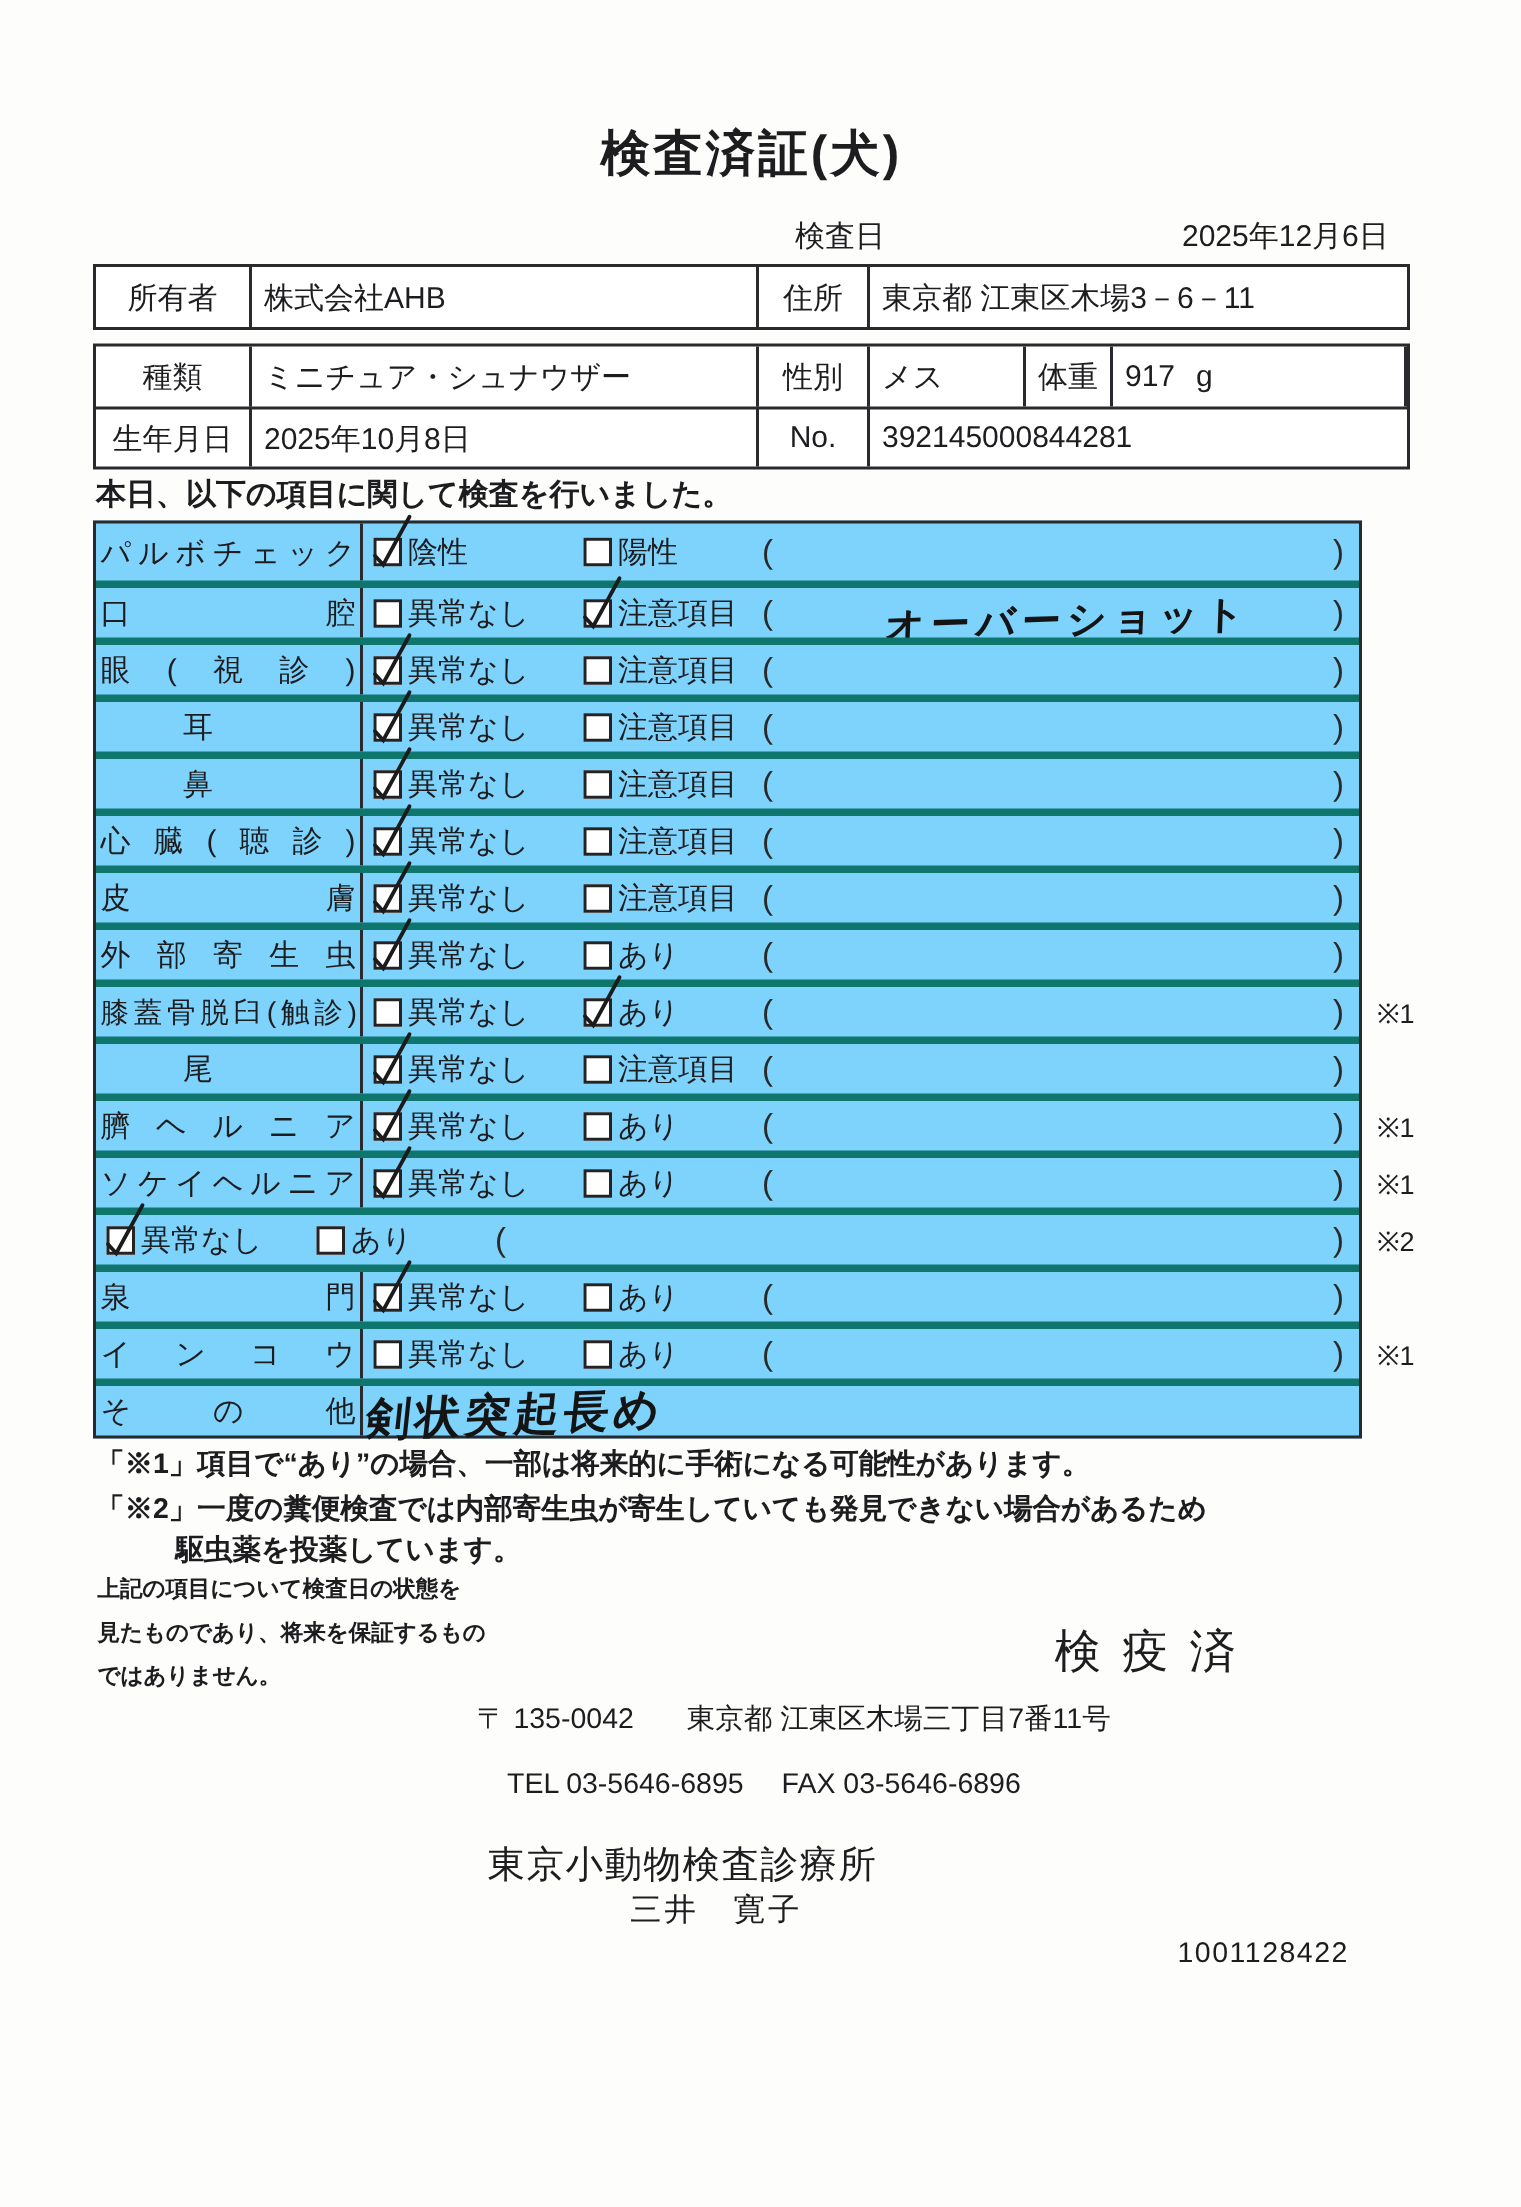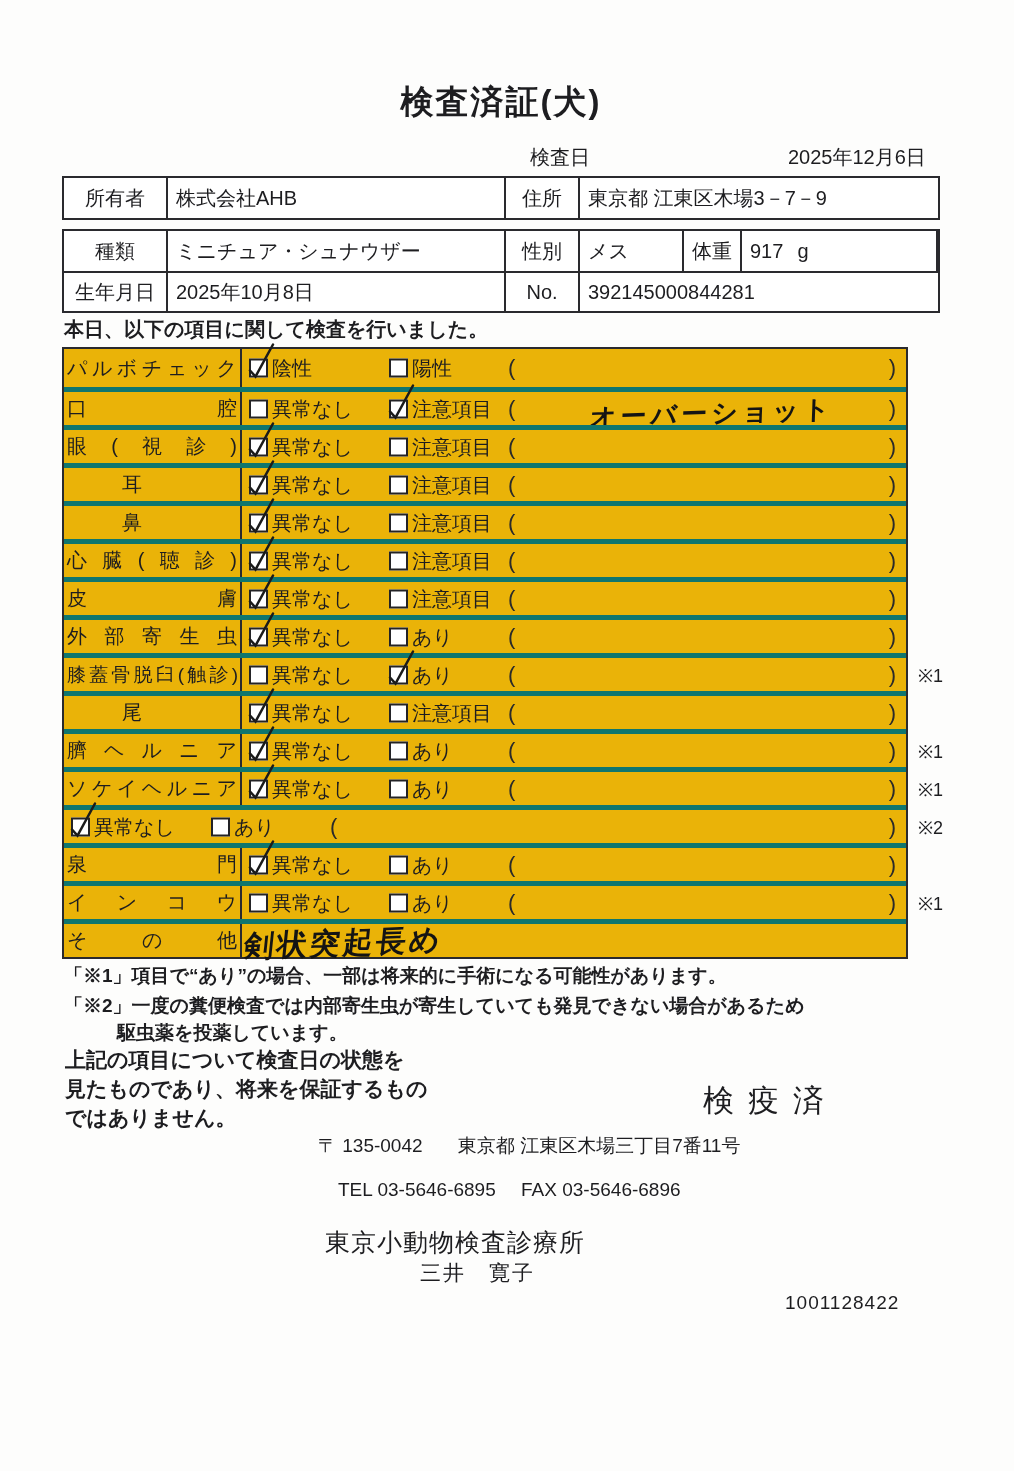--- a/index.html
+++ b/index.html
@@ -35,21 +35,21 @@
   .htable .cell.labc{justify-content:center;padding:0 2px;}
   #htable1{top:176px;width:878px;grid-template-columns:104px 338px 74px 1fr;}
   #htable2{top:229px;width:878px;grid-template-columns:104px 338px 74px 104px 58px 1fr;}
   .wcell{justify-content:flex-start;}
   .wcell .unit{margin-left:14px;margin-right:4px;}
   .nosmall{font-size:17px;}
   .statement{position:absolute;left:64px;top:316px;font-size:20px;font-weight:600;}
   
   .itable{
     position:absolute;left:62px;top:347px;width:846px;
-    border:2px solid var(--line);box-sizing:border-box;background:#eab308;
+    border:2px solid var(--line);box-sizing:border-box;background:#7dd3fc;
   }
   .irow{position:relative;display:flex;height:38px;box-sizing:border-box;}
   .irow + .irow{border-top:5px solid #0f766e;}
   .row-label{
     width:178px;box-sizing:border-box;border-right:2px solid var(--line);
     display:flex;align-items:center;flex:none;
   }
   .row-label .lbl{
     display:block;width:100%;padding:0 3px;box-sizing:border-box;
     font-size:20px;text-align:justify;text-align-last:justify;white-space:nowrap;
@@ -76,21 +76,21 @@
     display:none;position:absolute;left:2px;top:-1px;
     font-size:30px;font-weight:700;color:var(--hand);
     letter-spacing:3px;transform:rotate(-2deg) skewX(-8deg);white-space:nowrap;
   }
   .irow.other .free{display:block;}
   
   .noteline{position:absolute;font-size:19px;font-weight:600;white-space:nowrap;}
   #note1{left:64px;top:963px;}
   #note2{left:64px;top:993px;}
   #note3{left:117px;top:1020px;}
-  .disclaimer{position:absolute;left:65px;top:1045px;font-size:21px;font-weight:600;line-height:29px;white-space:pre-line;}
+  .disclaimer{position:absolute;left:65px;top:1045px;font-size:15px;font-weight:600;line-height:29px;white-space:pre-line;}
   .stamp{position:absolute;left:703px;top:1080px;font-size:31px;font-weight:500;letter-spacing:14px;white-space:nowrap;}
   .postal{position:absolute;left:318px;top:1133px;font-size:19px;white-space:nowrap;}
   .postal .addr2{margin-left:30px;}
   .telline{position:absolute;left:338px;top:1179px;font-size:19px;white-space:nowrap;}
   .telline .fax{margin-left:20px;}
   .clinic{position:absolute;left:325px;top:1226px;font-size:25px;font-weight:500;letter-spacing:1px;}
   .vet{position:absolute;left:420px;top:1259px;font-size:21px;letter-spacing:2px;}
   .serial{position:absolute;left:785px;top:1292px;font-size:19px;letter-spacing:1px;}
 </style>
 </head>
@@ -102,21 +102,21 @@
 
   <div class="date-row">
     <span class="lab">検査日</span>
     <span class="val">2025年12月6日</span>
   </div>
 
   <div class="htable" id="htable1">
     <div class="cell labc">所有者</div>
     <div class="cell">株式会社AHB</div>
     <div class="cell labc">住所</div>
-    <div class="cell">東京都 江東区木場3－7－9</div>
+    <div class="cell">東京都 江東区木場3－6－11</div>
   </div>
 
   <div class="htable" id="htable2">
     <div class="cell labc">種類</div>
     <div class="cell">ミニチュア・シュナウザー</div>
     <div class="cell labc">性別</div>
     <div class="cell">メス</div>
     <div class="cell labc">体重</div>
     <div class="cell wcell">
       <span>917</span>

